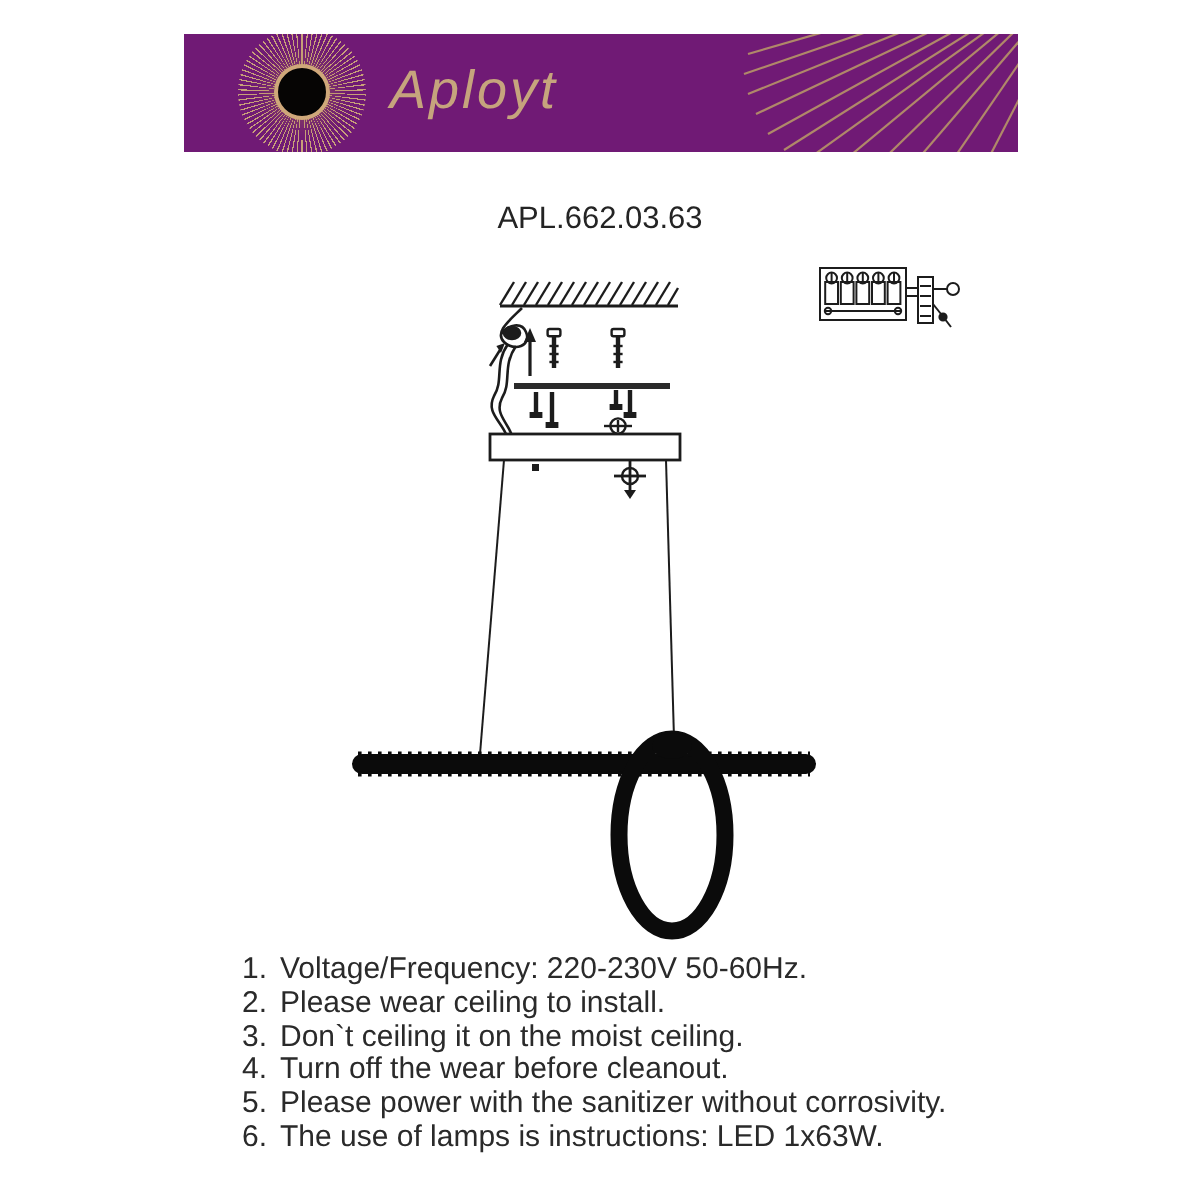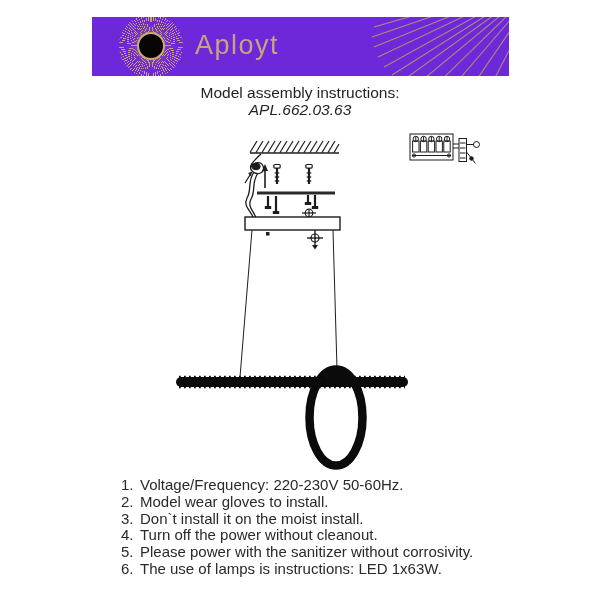--- a/index.html
+++ b/index.html
@@ -1,31 +1,31 @@
 <!DOCTYPE html>
 <html><head>
 <meta charset="utf-8">
 <style>
   html,body{margin:0;padding:0;background:#ffffff;}
   .page{position:relative;width:600px;height:600px;background:#ffffff;overflow:hidden;
         font-family:"Liberation Sans",sans-serif;color:#242424;}
   
-  .banner{position:absolute;left:92px;top:17px;width:417px;height:59px;background:#6d28d9;overflow:hidden;}
+  .banner{position:absolute;left:92px;top:17px;width:417px;height:59px;background:#701a75;overflow:hidden;font-style:italic;}
   .rays-svg{position:absolute;left:0;top:0;width:417px;height:59px;}
   .sunburst{position:absolute;left:27px;top:-3px;width:64px;height:64px;border-radius:50%;
             background:repeating-conic-gradient(rgba(205,168,121,0.95) 0deg 1.2deg, rgba(0,0,0,0) 1.2deg 4.6deg);}
   .sunburst-core{position:absolute;left:50%;top:50%;width:24px;height:24px;transform:translate(-50%,-50%);
             background:#060504;border:2px solid #cfa87a;border-radius:50%;
             box-shadow:0 0 10px 3px rgba(170,128,78,0.35);}
   .brand{position:absolute;left:103px;top:50%;transform:translateY(-55%);
          color:#c6a47d;font-size:27px;font-weight:400;letter-spacing:1.5px;}
   
   .title-line{position:absolute;left:0;width:600px;text-align:center;font-size:15.5px;color:#242424;}
   .title-1{top:84px;}
-  .title-2{top:101px;font-style:italic;}
+  .title-2{top:101px;}
   
   .diagram{position:absolute;left:0;top:0;width:600px;height:600px;}
   .dim-label{position:absolute;left:103px;top:276px;font-family:"DejaVu Sans Mono",monospace;
              font-weight:bold;font-size:12.5px;letter-spacing:-0.8px;color:#141414;white-space:nowrap;}
   
   .instructions{position:absolute;left:121px;top:477px;font-size:15px;color:#2a2a2a;}
   .inst-row{display:flex;line-height:16.8px;}
   .inst-num{width:19px;flex:0 0 19px;}
   .inst-text{white-space:nowrap;}
 </style>
@@ -51,21 +51,20 @@
         <line x1="455" y1="-40" x2="390" y2="86"></line>
         <line x1="455" y1="-40" x2="410" y2="88"></line>
       </g>
     </svg>
     <div class="sunburst">
       <div class="sunburst-core"></div>
     </div>
     <div class="brand">Aployt</div>
   </div>
 
-  <div class="title-line title-1">Model assembly instructions:</div>
   <div class="title-line title-2">APL.662.03.63</div>
 
   <svg class="diagram" viewBox="0 0 600 600">
     <g fill="none" stroke="#1c1c1c" stroke-width="1.2">
 
       <g>
         <line x1="250" y1="153" x2="339" y2="153" stroke-width="1.4"></line>
         <line x1="250" y1="152.5" x2="257" y2="141"></line>
           <line x1="256" y1="152.5" x2="263" y2="141"></line>
         <line x1="262" y1="152.5" x2="269" y2="141"></line>
@@ -190,29 +189,29 @@
   </svg>
 
 
   <div class="instructions" id="instructions">
       <div class="inst-row">
         <span class="inst-num">1.</span>
         <span class="inst-text">Voltage/Frequency: 220-230V 50-60Hz.</span>
       </div>
       <div class="inst-row">
         <span class="inst-num">2.</span>
-        <span class="inst-text">Model wear gloves to install.</span>
+        <span class="inst-text">Please wear ceiling to install.</span>
       </div>
       <div class="inst-row">
         <span class="inst-num">3.</span>
-        <span class="inst-text">Don`t install it on the moist install.</span>
+        <span class="inst-text">Don`t ceiling it on the moist ceiling.</span>
       </div>
       <div class="inst-row">
         <span class="inst-num">4.</span>
-        <span class="inst-text">Turn off the power without cleanout.</span>
+        <span class="inst-text">Turn off the wear before cleanout.</span>
       </div>
       <div class="inst-row">
         <span class="inst-num">5.</span>
         <span class="inst-text">Please power with the sanitizer without corrosivity.</span>
       </div>
       <div class="inst-row">
         <span class="inst-num">6.</span>
         <span class="inst-text">The use of lamps is instructions: LED 1x63W.</span>
       </div>
     </div>

